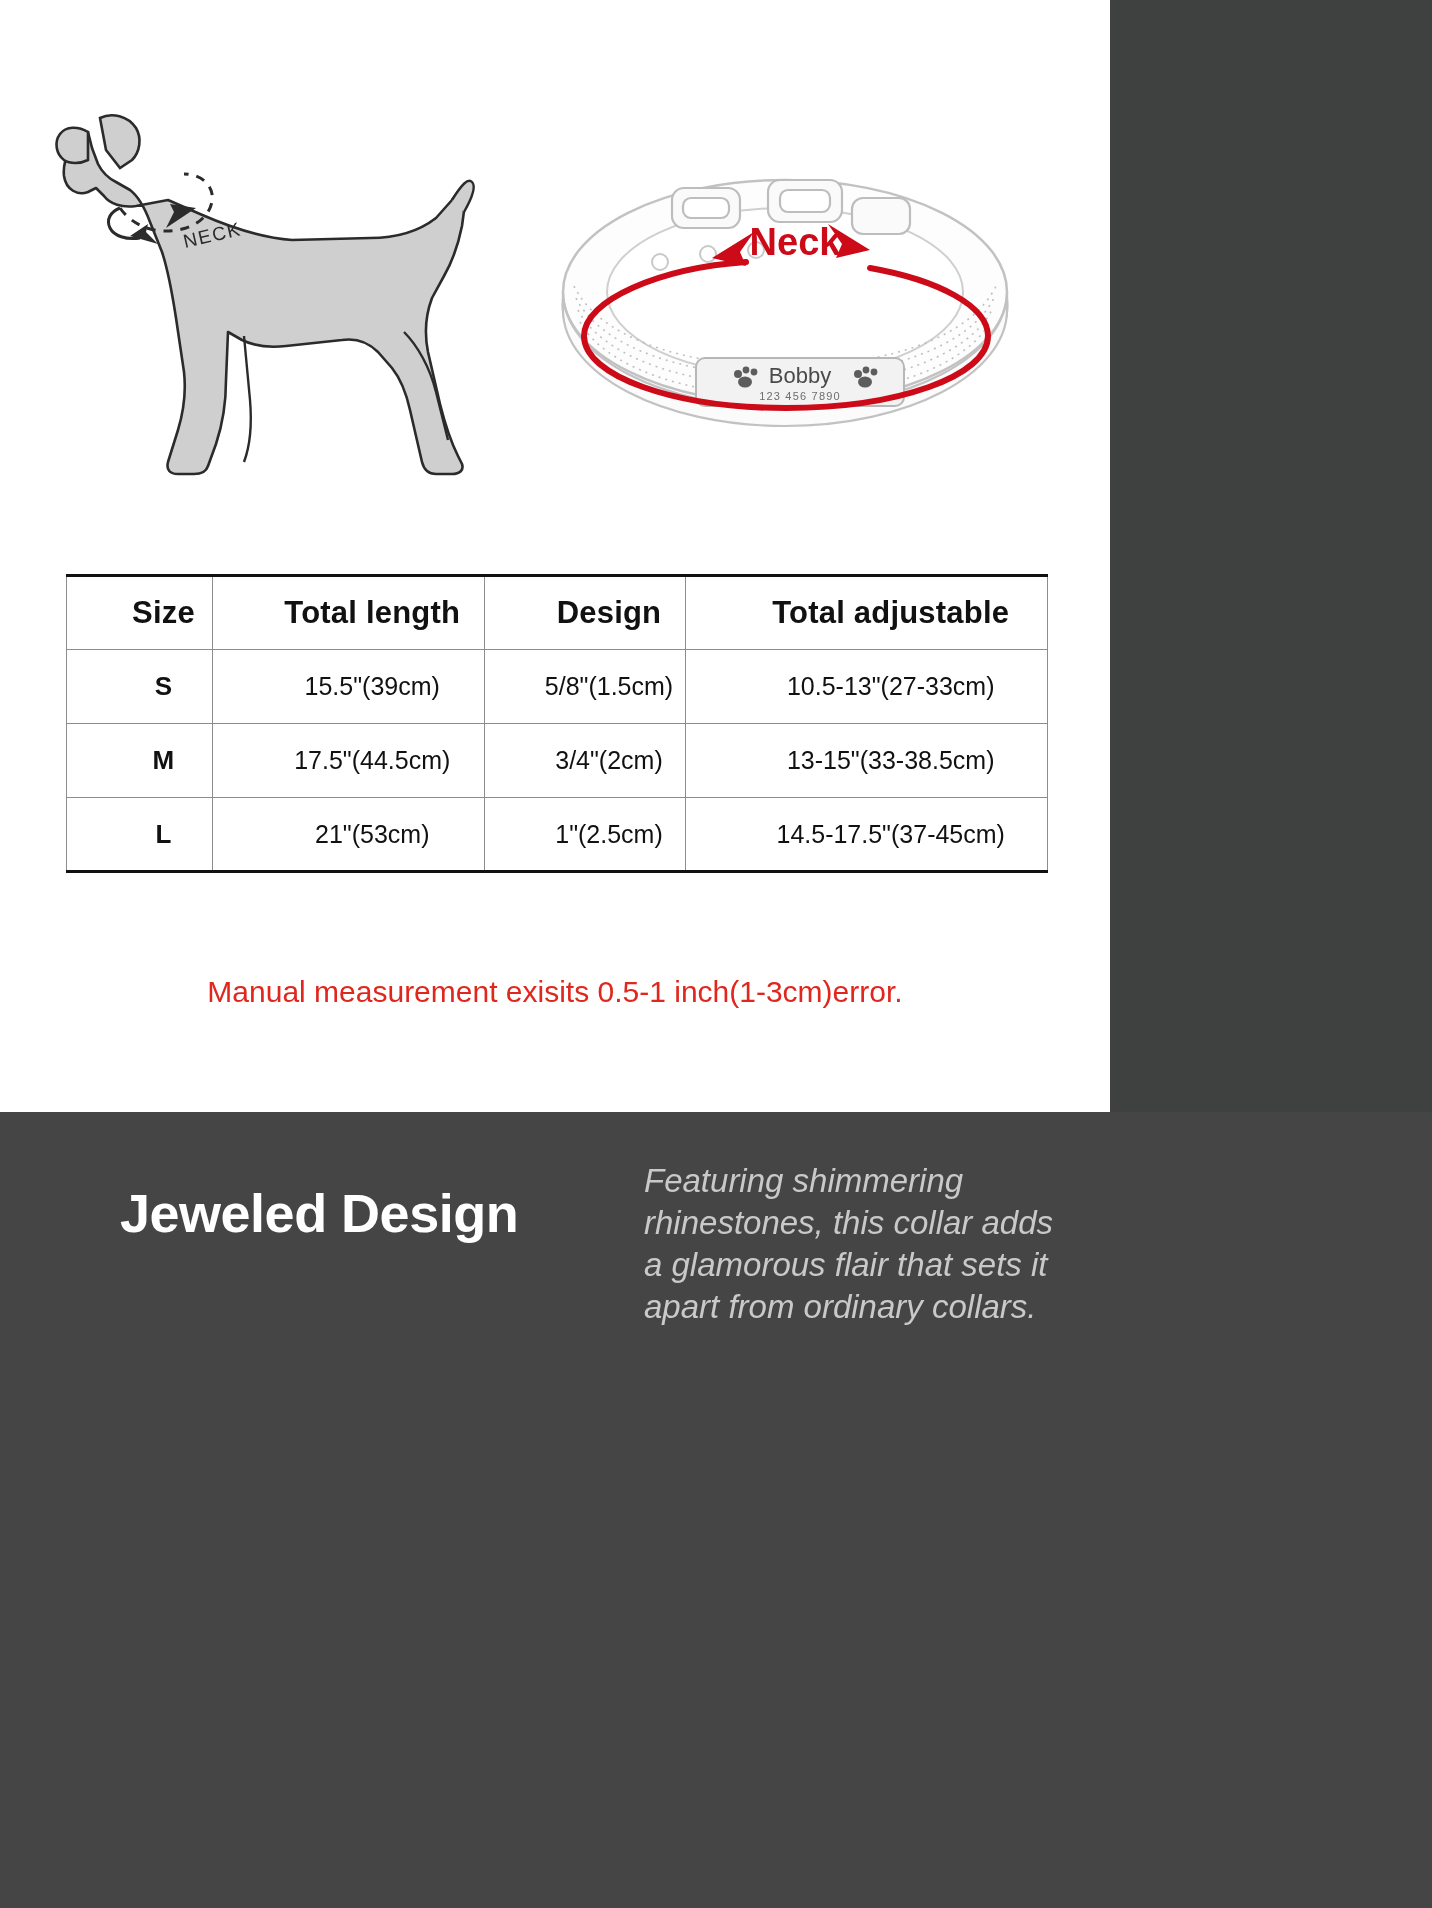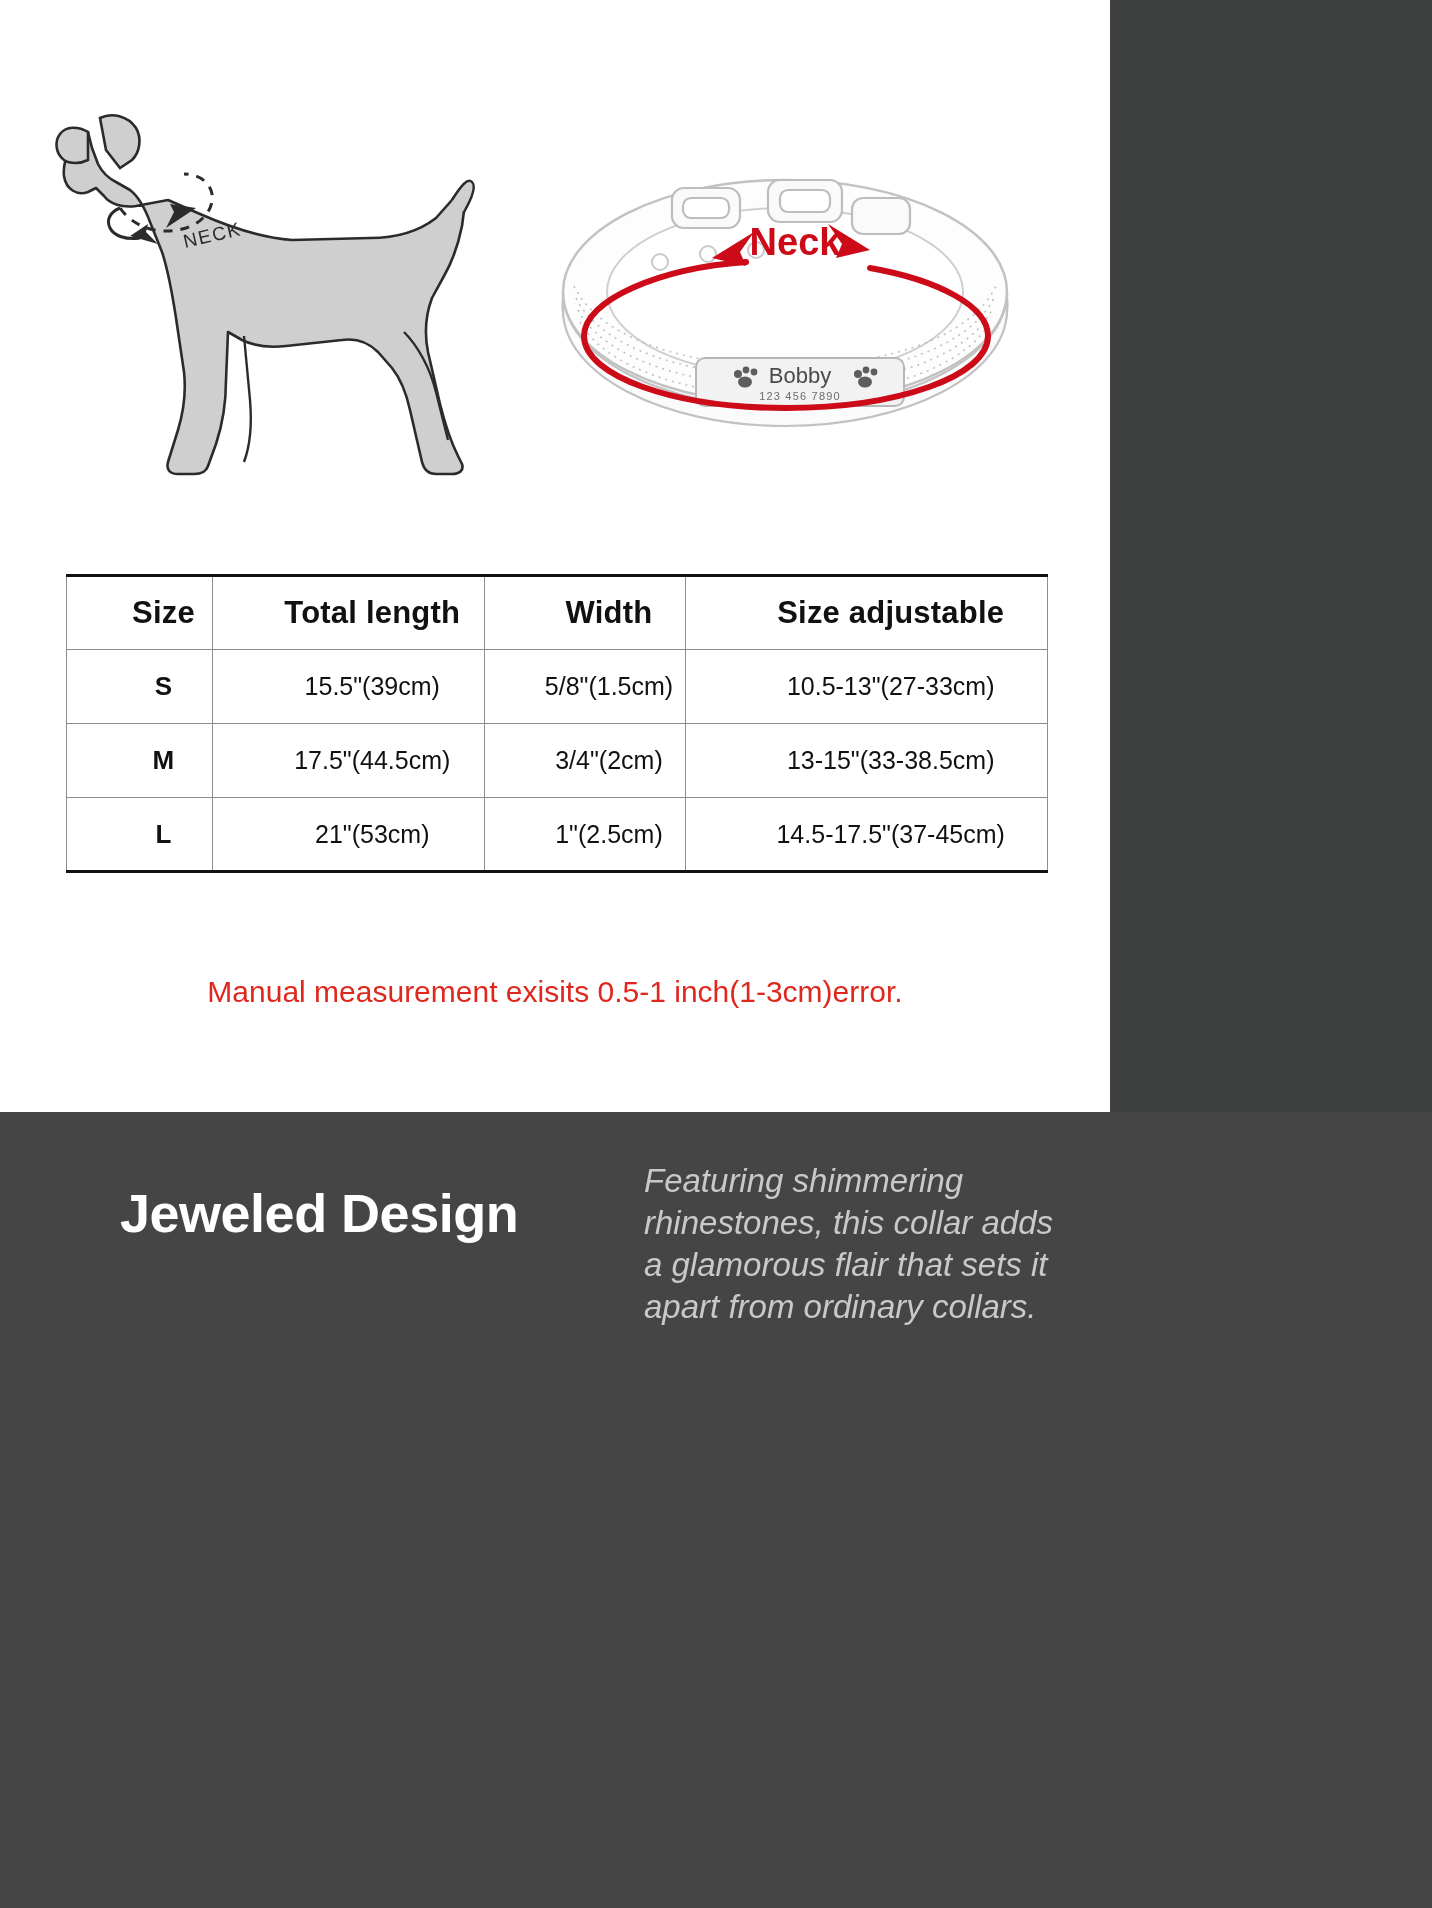--- a/index.html
+++ b/index.html
@@ -256,22 +256,22 @@
         <colgroup>
           <col class="c-size">
             <col class="c-len">
             <col class="c-wid">
             <col class="c-neck">
         </colgroup>
         <thead>
           <tr>
             <th>Size</th>
             <th>Total length</th>
-            <th>Width</th>
-            <th>Size adjustable</th>
+            <th>Design</th>
+            <th>Total adjustable</th>
           </tr>
         </thead>
         <tbody>
           <tr>
             <td class="sz">S</td>
             <td>15.5"(39cm)</td>
             <td>5/8"(1.5cm)</td>
             <td>10.5-13"(27-33cm)</td>
           </tr>
           <tr>

